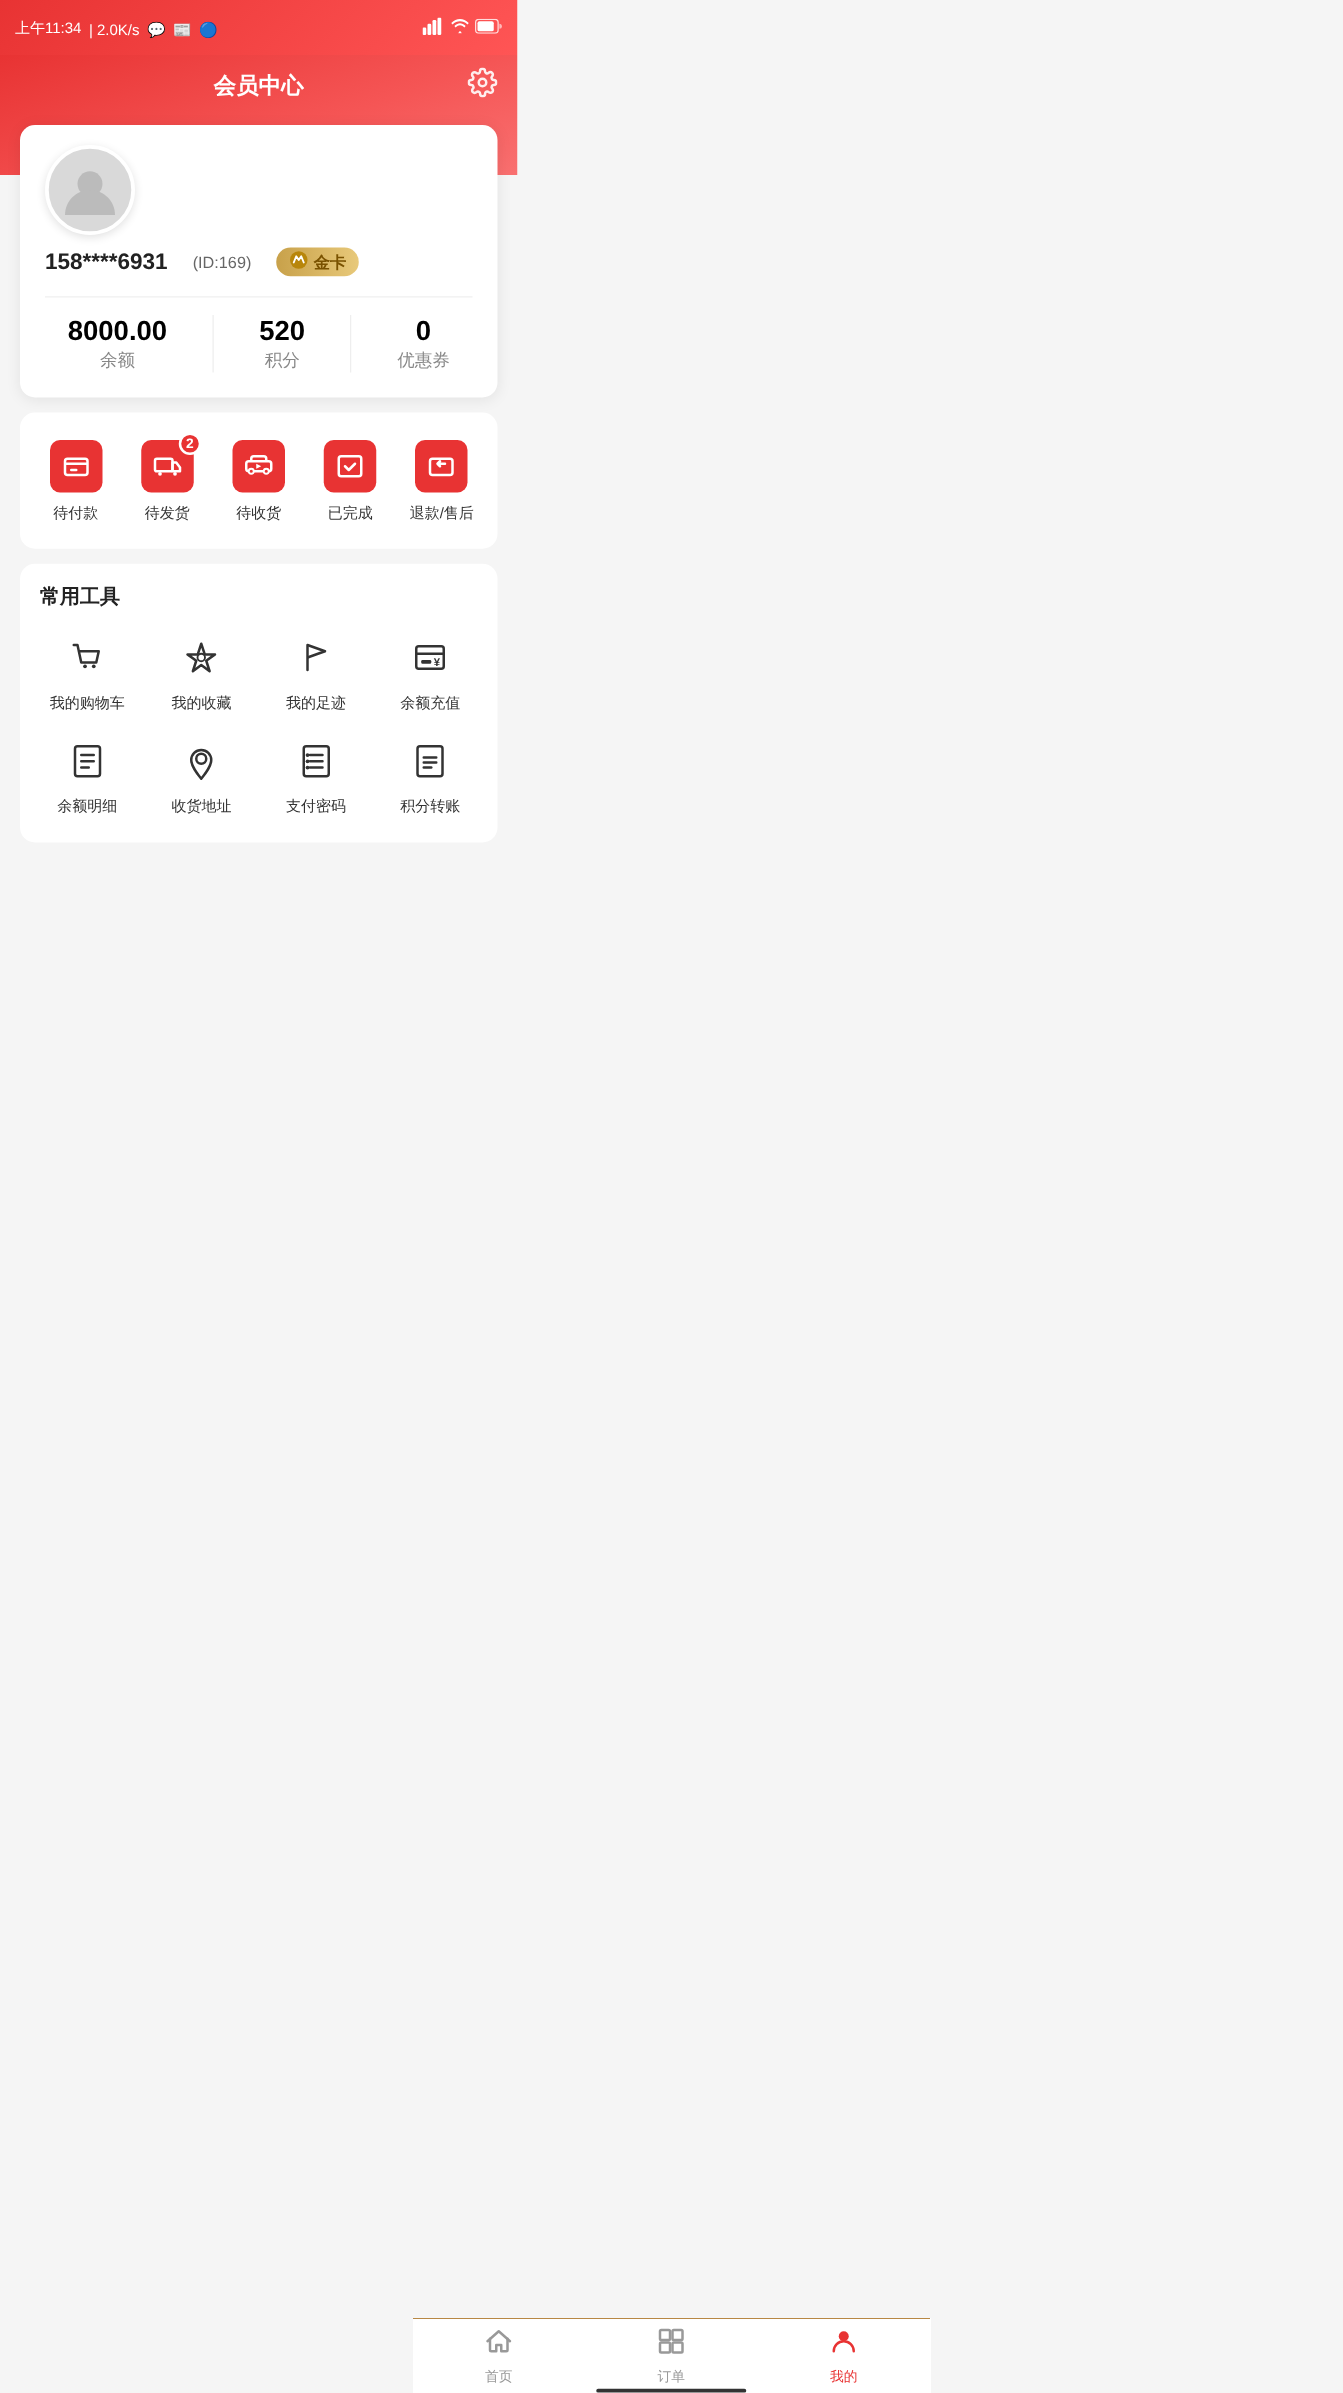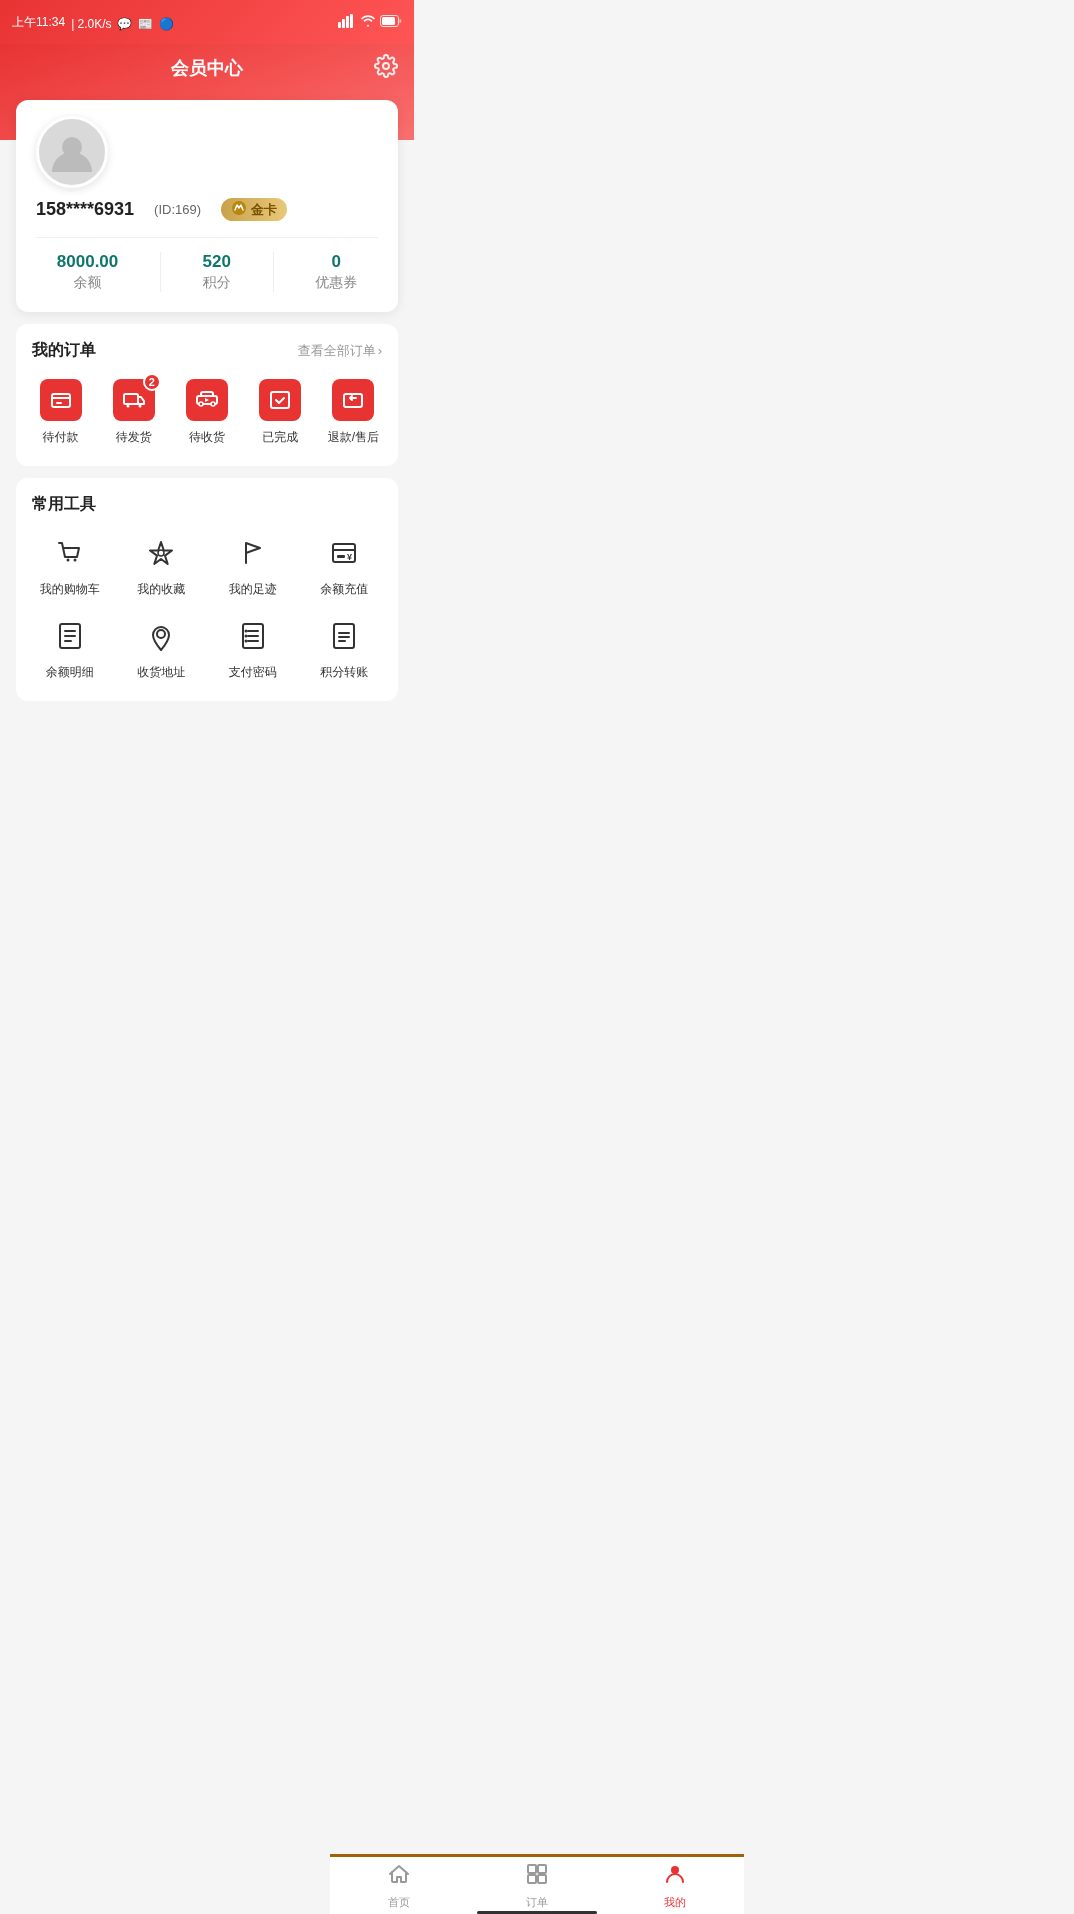--- a/index.html
+++ b/index.html
@@ -99,23 +99,23 @@
     }
     .stats-row {
       display: flex;
       justify-content: space-around;
       text-align: center;
       border-top: 1px solid #f0f0f0;
       padding-top: 14px;
     }
     .stat-item {}
     .stat-value {
-      font-size: 17px;
+      font-size: 22px;
       font-weight: 700;
-      color: #0f766e;
+      color: #000000;
       display: block;
     }
     .stat-label {
       font-size: 14px;
       color: #888;
       margin-top: 2px;
       display: block;
     }
     .stat-divider {
       width: 1px;
@@ -236,21 +236,21 @@
     }
 
     
     .bottom-nav {
       position: fixed;
       bottom: 0;
       left: 50%;
       transform: translateX(-50%);
       width: 414px;
       background: #fff;
-      border-top: 3px solid #a16207;
+      border-top: 1px solid #a16207;
       display: flex;
       height: 60px;
       z-index: 100;
     }
     .nav-item {
       flex: 1;
       display: flex;
       flex-direction: column;
       align-items: center;
       justify-content: center;
@@ -355,27 +355,20 @@
       </div>
       <div class="stat-divider"></div>
       <div class="stat-item">
         <span class="stat-value">0</span>
         <span class="stat-label">优惠券</span>
       </div>
     </div>
   </div>
 
   <div class="section-card">
-    <div class="section-header">
-      <span class="section-title">我的订单</span>
-      <span class="section-link">
-        <span>查看全部订单</span>
-        <span>›</span>
-      </span>
-    </div>
     <div class="order-grid">
 
       <div class="order-item">
         <div class="order-icon-wrap">
           <div class="order-icon">
             <svg width="24" height="24" viewBox="0 0 24 24" fill="none">
               <rect x="3" y="6" width="18" height="13" rx="2" stroke="white" stroke-width="2" fill="none"></rect>
               <path d="M3 10h18" stroke="white" stroke-width="2"></path>
               <rect x="7" y="14" width="6" height="2" rx="1" fill="white"></rect>
             </svg>

